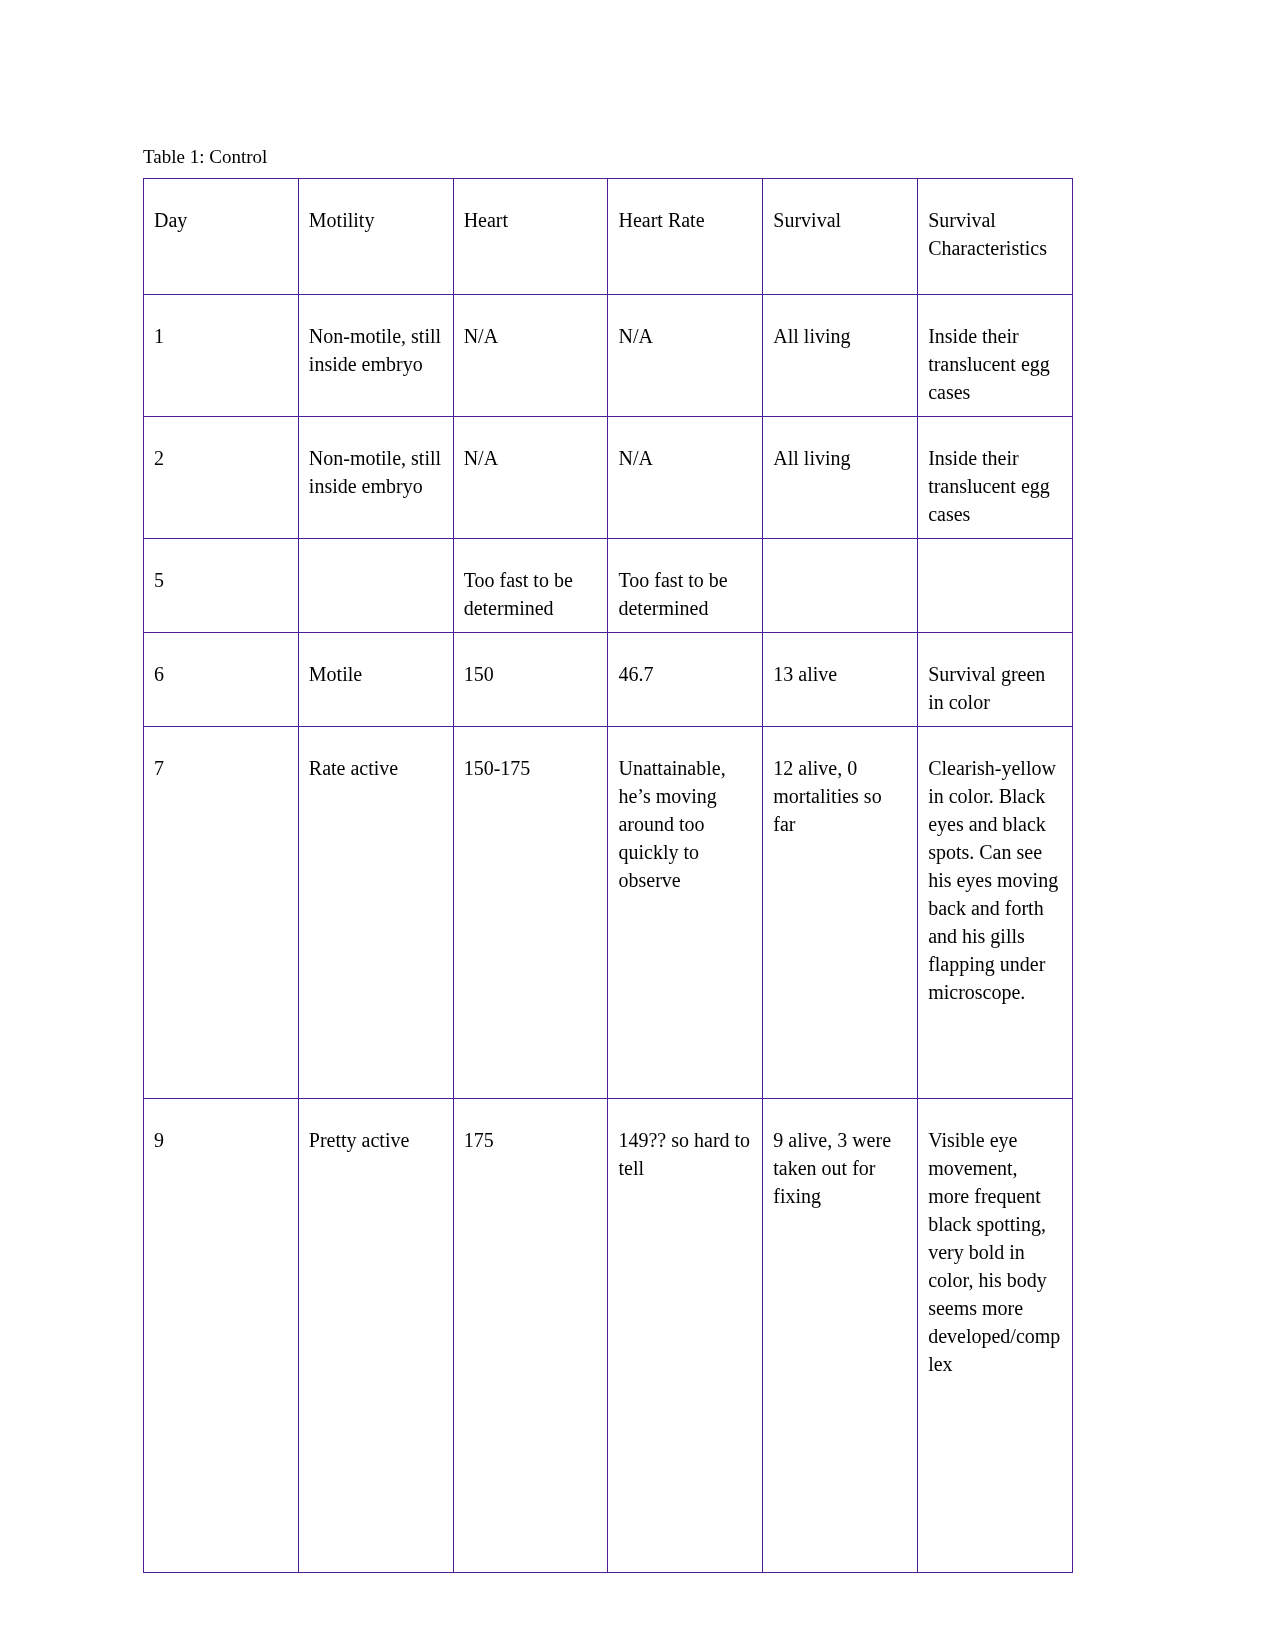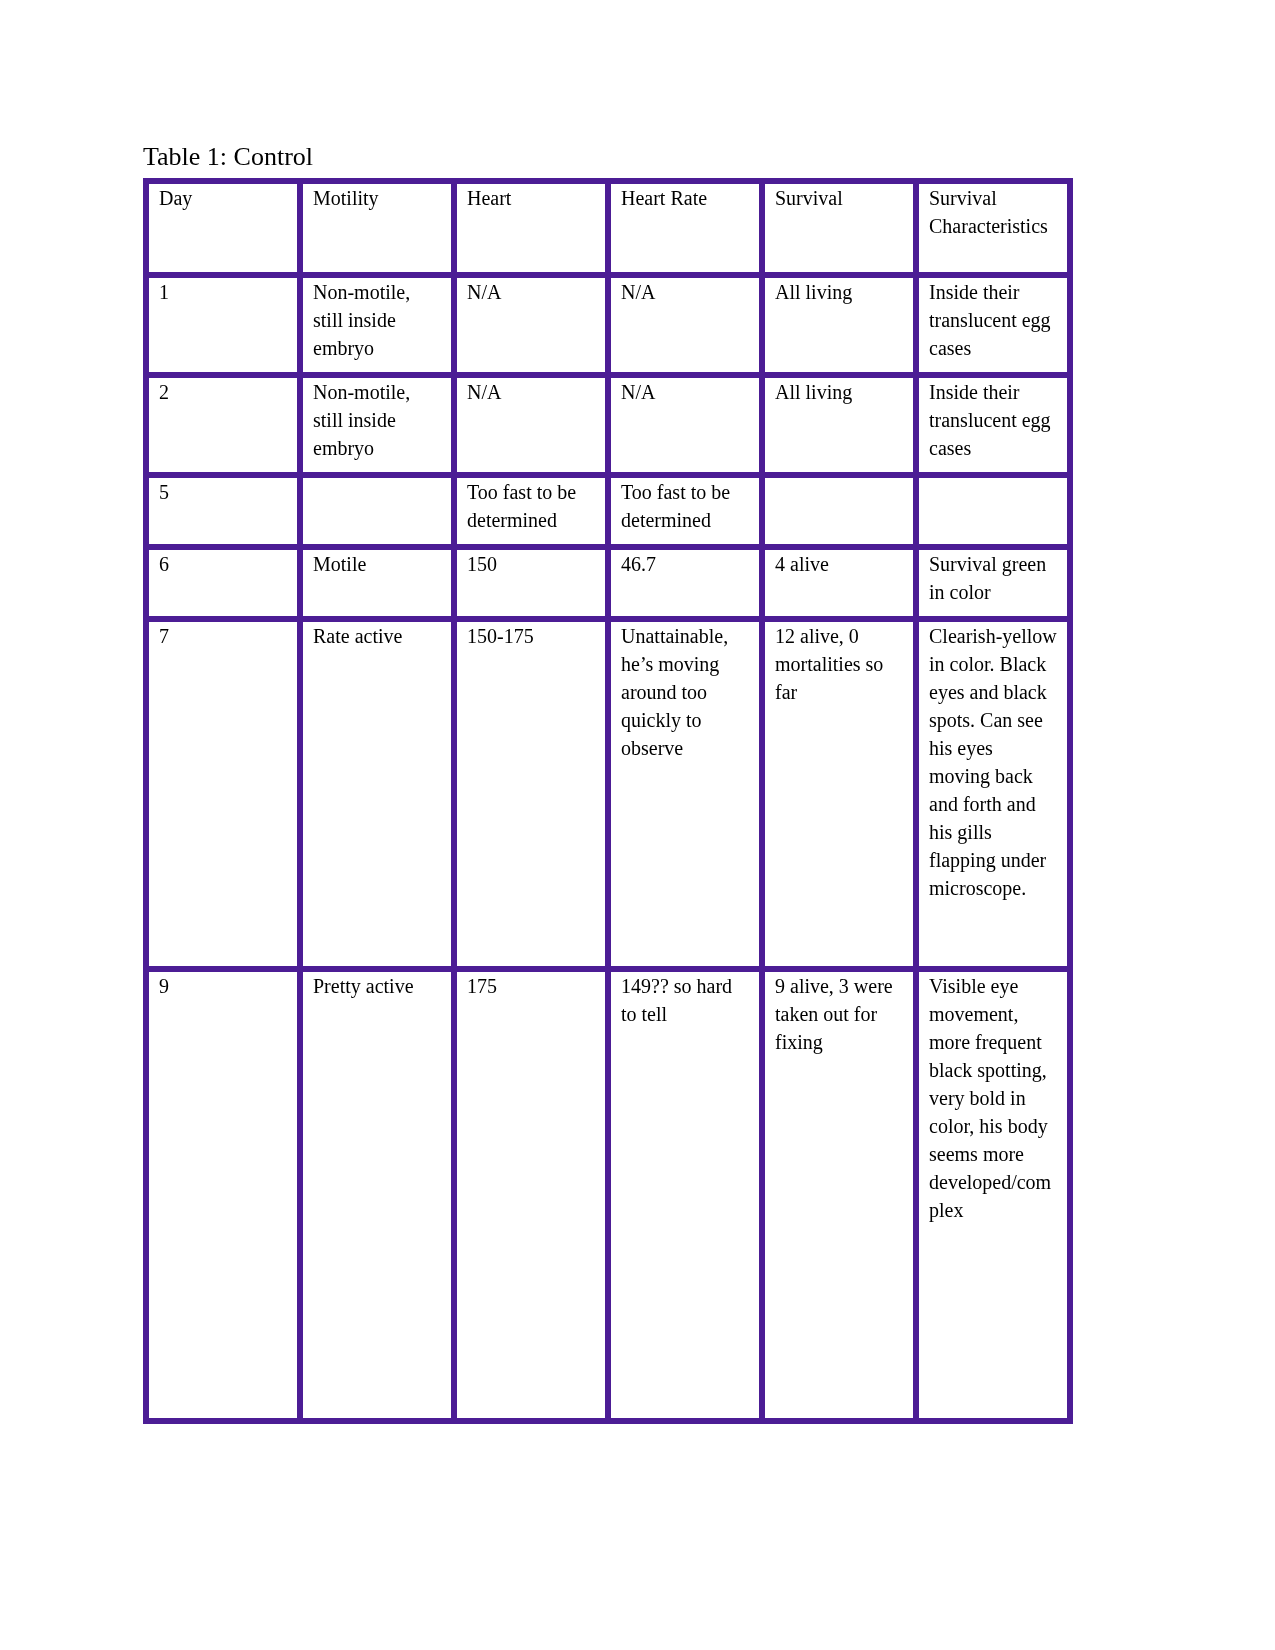--- a/index.html
+++ b/index.html
@@ -19,36 +19,36 @@
     box-sizing: border-box;
   }
   .content {
     position: absolute;
     left: 143px;
     top: 144px;
     width: 934px;
   }
   .doc-title {
     margin: 0 0 8px 0;
-    font-size: 26px;
+    font-size: 19px;
     font-weight: normal;
     line-height: 26px;
   }
   table.data-table {
     border-collapse: collapse;
     table-layout: fixed;
     width: 930px;
   }
   table.data-table th,
   table.data-table td {
-    border: 6px solid #4c1d95;
+    border: 1px solid #4c1d95;
     vertical-align: top;
     text-align: left;
     font-weight: normal;
-    padding: 0 10px 10px 10px;
+    padding: 27px 10px 10px 10px;
     overflow-wrap: break-word;
     word-break: break-word;
   }
   
   table.data-table thead th { height: 78px; }
   
   table.data-table tbody tr:nth-child(1) td,
   table.data-table tbody tr:nth-child(2) td { height: 82px; }
   table.data-table tbody tr:nth-child(3) td,
   table.data-table tbody tr:nth-child(4) td { height: 54px; }
@@ -96,21 +96,21 @@
             <td>Too fast to be determined</td>
             <td>Too fast to be determined</td>
             <td></td>
             <td></td>
           </tr>
           <tr>
             <td>6</td>
             <td>Motile</td>
             <td>150</td>
             <td>46.7</td>
-            <td>4 alive</td>
+            <td>13 alive</td>
             <td>Survival green in color</td>
           </tr>
           <tr>
             <td>7</td>
             <td>Rate active</td>
             <td>150-175</td>
             <td>Unattainable, he’s moving around too quickly to observe</td>
             <td>12 alive, 0 mortalities so far</td>
             <td>Clearish-yellow in color. Black eyes and black spots. Can see his eyes moving back and forth and his gills flapping under microscope.</td>
           </tr>

